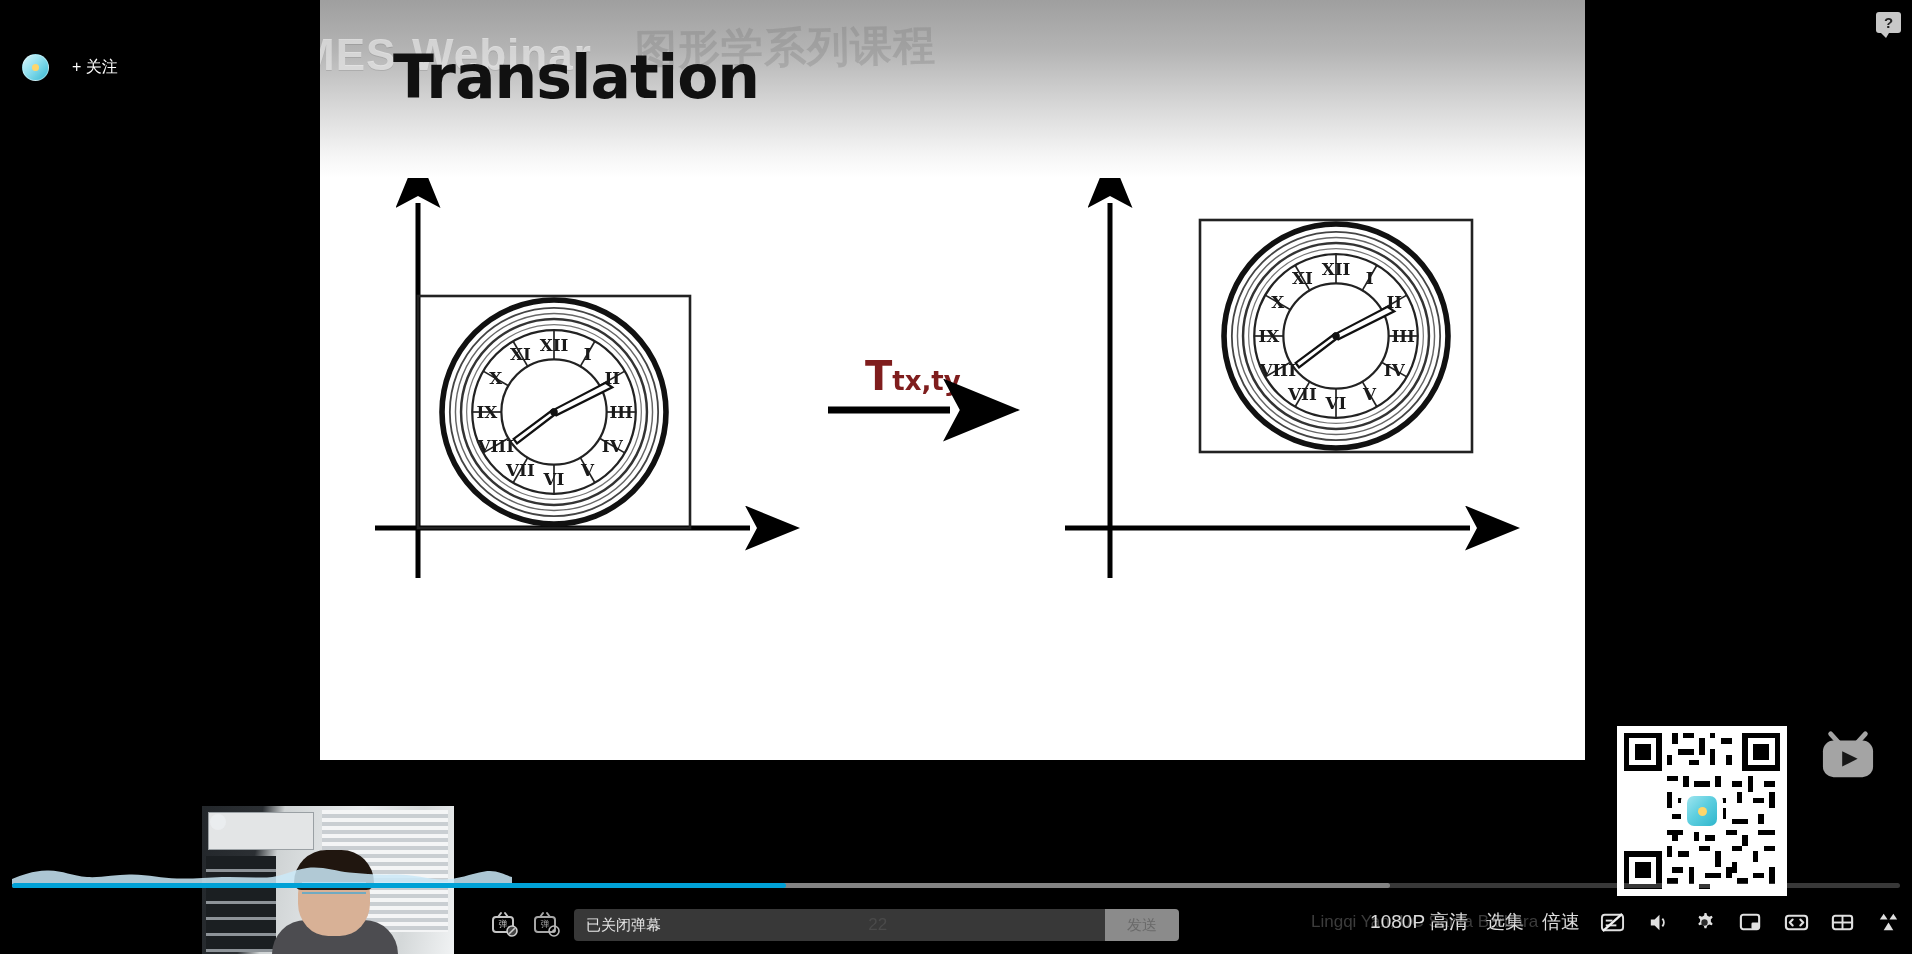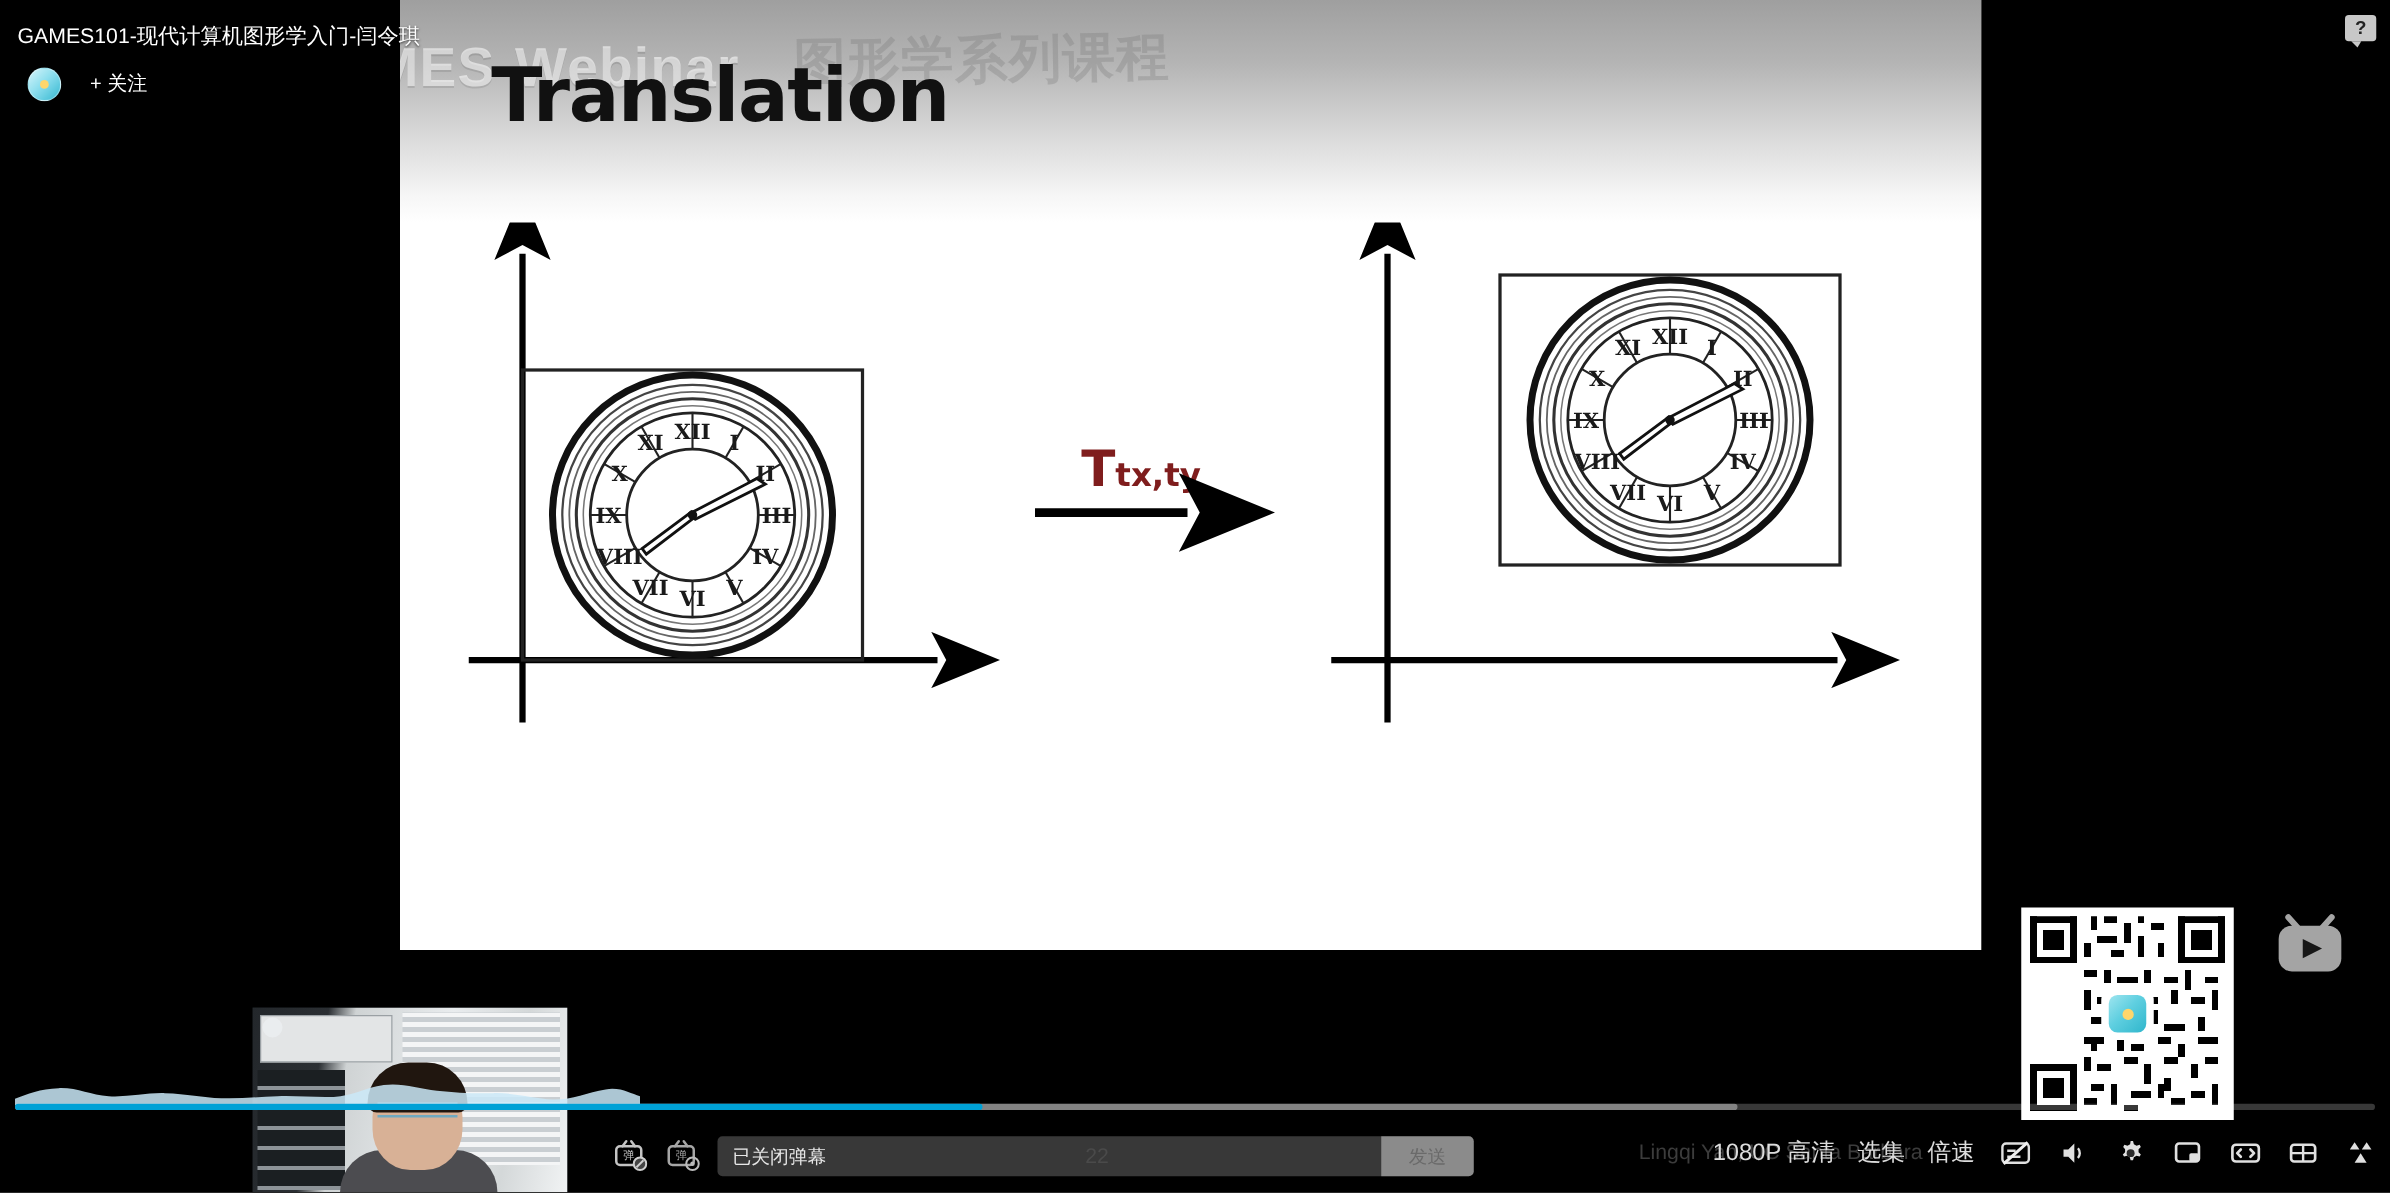--- a/index.html
+++ b/index.html
@@ -334,21 +334,20 @@
       <g fill="#c9c9c9">
         <path d="M14 6 L22 15 M50 6 L42 15" stroke="#c9c9c9" stroke-width="5" stroke-linecap="round" fill="none"></path>
         <rect x="6" y="13" width="52" height="38" rx="11"></rect>
       </g>
       <path d="M26 24 L42 32 L26 40 Z" fill="#1d1d1d"></path>
     </svg>
   </div>
 
   <div class="topbar">
     <div class="topbar-grad"></div>
-    <div class="video-title">GAMES101-现代计算机图形学入门-闫令琪</div>
     <div class="up-row">
       <div class="up-avatar">
           <div class="up-avatar-dot"></div>
         </div>
       <div class="follow-btn">+ 关注</div>
     </div>
     <div class="help-btn">?</div>
   </div>
 
   <div class="webcam">

